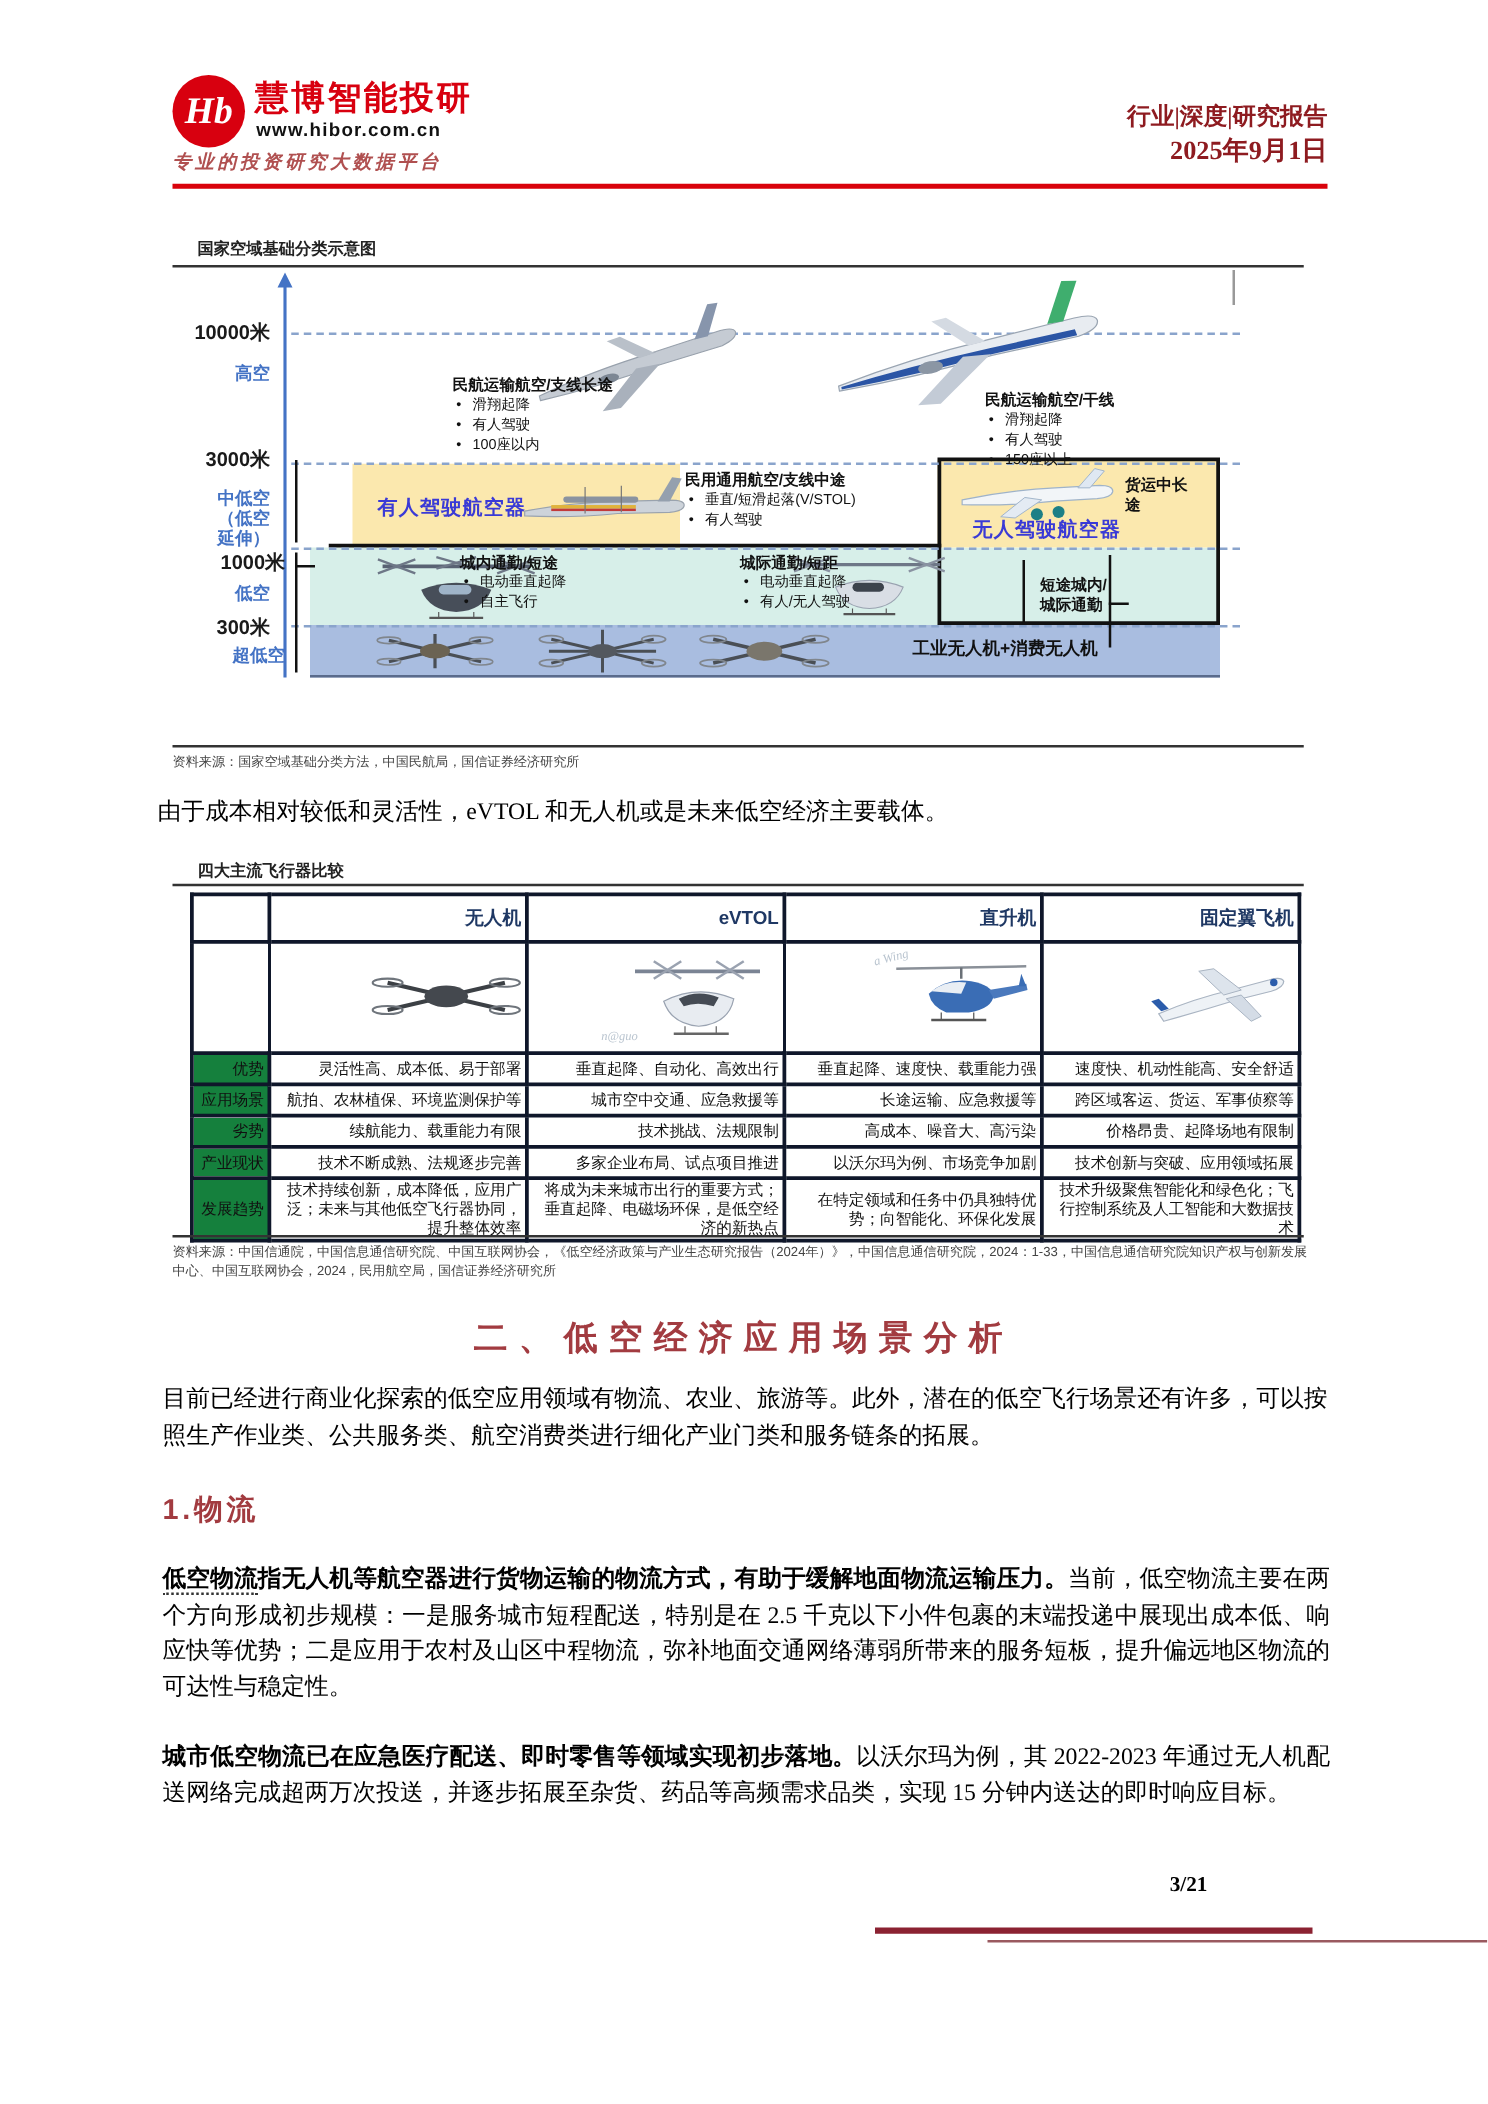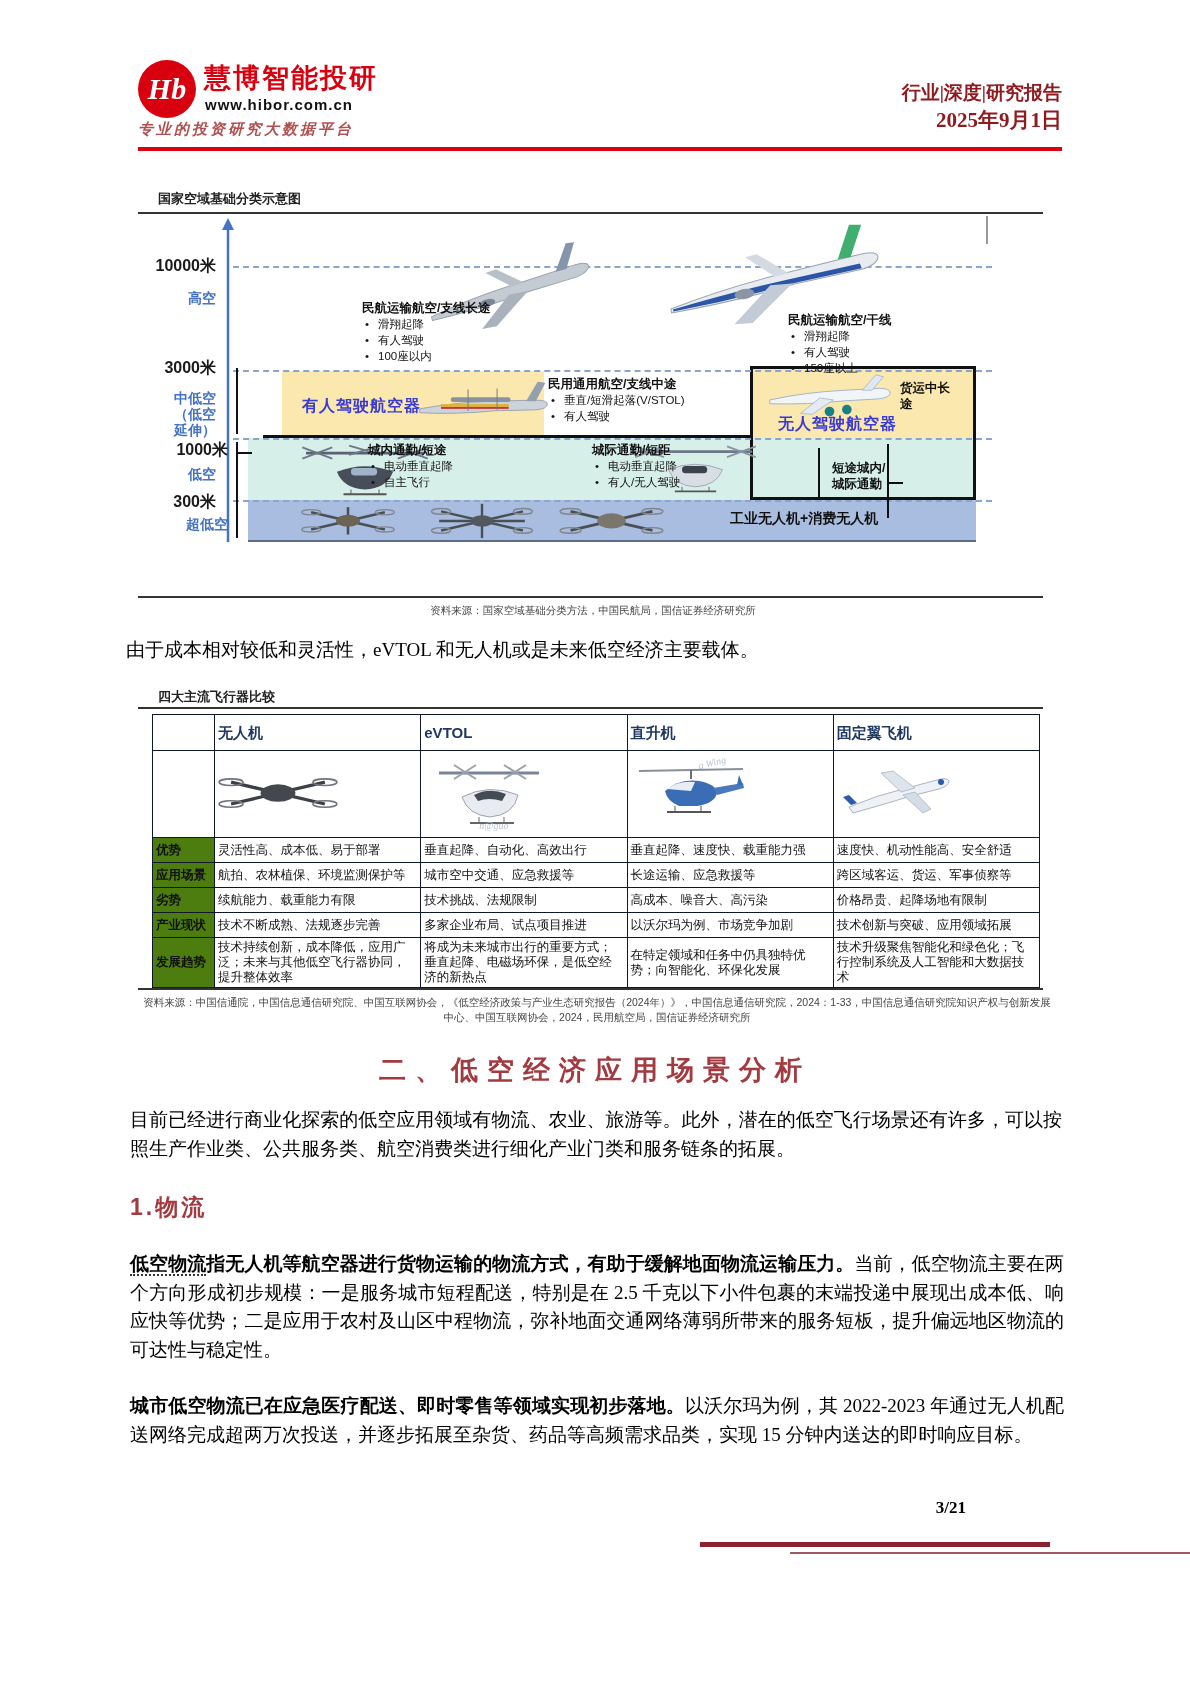--- a/index.html
+++ b/index.html
@@ -13,40 +13,40 @@
   .brand{color:#D8000F;font-weight:bold;font-size:27px;letter-spacing:2px;}
   .brand-url{color:#111;font-weight:bold;font-size:15px;letter-spacing:1px;}
   .slogan{color:#b05050;font:italic bold 15px "Liberation Serif",serif;letter-spacing:3px;}
   .report-type{color:#8E1B20;font-weight:bold;font-size:19px;font-family:"Liberation Serif",serif;}
   .report-date{color:#8E1B20;font-weight:bold;font-size:21px;font-family:"Liberation Serif",serif;}
   .red-rule{background:#D9020B;height:3.5px;}
 
   
   .fig-caption{font-size:13px;font-weight:bold;color:#222;}
   .fig-line{background:#333;height:1.5px;}
-  .fig-source{font-size:10.5px;color:#444;line-height:15px;text-align:center;}
+  .fig-source{font-size:10.5px;color:#444;line-height:15px;}
 
   
   .band{position:absolute;}
   .dash{position:absolute;border-top:2px dashed #8aa4cc;height:0;}
   .alt{position:absolute;font-weight:bold;font-size:16px;color:#1a1a1a;text-align:right;width:86px;}
   .zone{position:absolute;color:#4473C5;font-weight:bold;font-size:14px;text-align:right;width:86px;
         white-space:pre-line;line-height:16px;}
   .dtitle{font-weight:bold;font-size:12.5px;color:#111;line-height:16px;}
   .dblt{position:relative;font-size:11.5px;color:#111;line-height:16px;padding-left:16px;}
   .dblt::before{content:"•";position:absolute;left:3px;}
   .big-label{position:absolute;color:#3A3AD6;font-weight:bold;font-size:16px;letter-spacing:1px;}
   .blk-line{position:absolute;background:#111;}
 
   
   table.cmp{border-collapse:collapse;table-layout:fixed;width:888px;}
-  table.cmp td,table.cmp th{border:1px solid #0f172a;text-align:left;vertical-align:middle;
+  table.cmp td,table.cmp th{border:3px solid #0f172a;text-align:right;vertical-align:middle;
      font-size:12.5px;color:#111;padding:1px 3px;line-height:15px;overflow:hidden;}
   table.cmp th{font-size:15px;font-weight:bold;color:#1F3864;height:33px;}
-  td.rowlab{background:#4d7c0f;color:#fff;font-weight:bold;font-size:12.5px;}
+  td.rowlab{background:#15803d;color:#fff;font-weight:normal;font-size:12.5px;}
   tr.imgs td{height:84px;background:#fff;position:relative;}
   .wm{position:absolute;color:#b9c4cf;font:italic 10px "Liberation Serif",serif;}
 
   
   .para{font-family:"Liberation Serif",serif;font-size:19px;line-height:28.5px;
         text-align:justify;color:#000;}
   .lead-b{font-weight:bold;}
   .dotted-u{border-bottom:2px dotted #333;}
   .h2red{color:#A23B40;font-weight:bold;font-size:27px;letter-spacing:9px;text-align:center;
          font-family:"Liberation Sans",sans-serif;}

